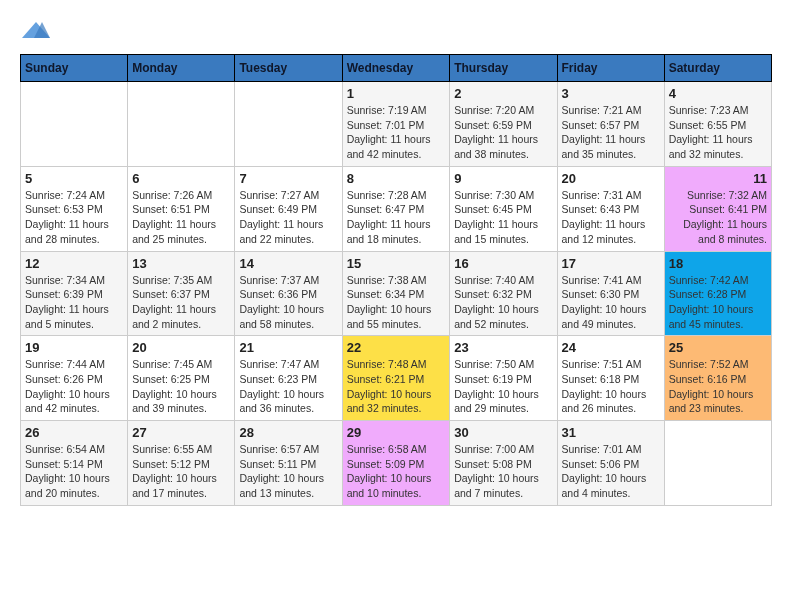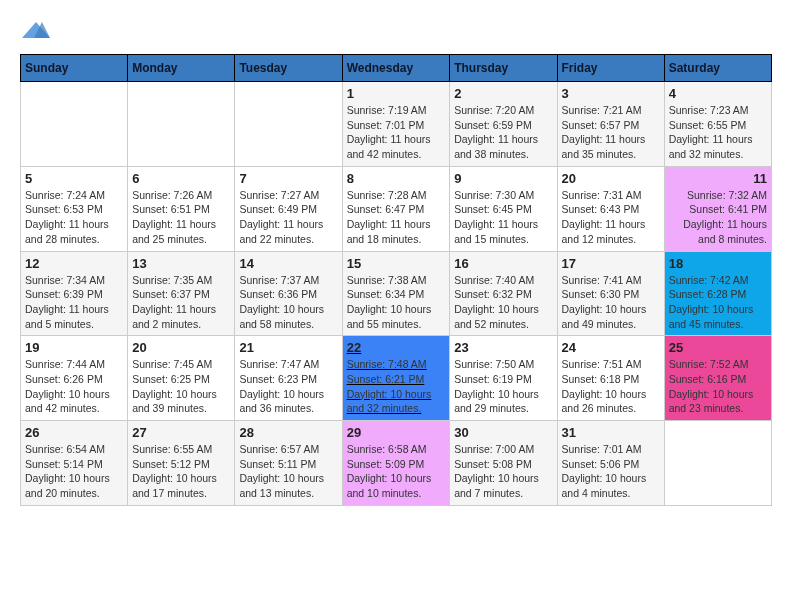--- a/index.html
+++ b/index.html
@@ -212,33 +212,33 @@
           <div class="day-info">Sunrise: 7:44 AM<br>Sunset: 6:26 PM<br>Daylight: 10 hours and 42 minutes.</div>
         </td>
         <td style="background-color: rgb(255, 255, 255);">
           <div class="day-num">20</div>
           <div class="day-info">Sunrise: 7:45 AM<br>Sunset: 6:25 PM<br>Daylight: 10 hours and 39 minutes.</div>
         </td>
         <td style="background-color: rgb(255, 255, 255);">
           <div class="day-num">21</div>
           <div class="day-info">Sunrise: 7:47 AM<br>Sunset: 6:23 PM<br>Daylight: 10 hours and 36 minutes.</div>
         </td>
-        <td style="background-color: #3b82f6; text-decoration: underline;">
+        <td style="background-color: #fde047;">
           <div class="day-num">22</div>
           <div class="day-info">Sunrise: 7:48 AM<br>Sunset: 6:21 PM<br>Daylight: 10 hours and 32 minutes.</div>
         </td>
         <td style="background-color: rgb(255, 255, 255);">
           <div class="day-num">23</div>
           <div class="day-info">Sunrise: 7:50 AM<br>Sunset: 6:19 PM<br>Daylight: 10 hours and 29 minutes.</div>
         </td>
         <td style="background-color: rgb(255, 255, 255);">
           <div class="day-num">24</div>
           <div class="day-info">Sunrise: 7:51 AM<br>Sunset: 6:18 PM<br>Daylight: 10 hours and 26 minutes.</div>
         </td>
-        <td style="background-color: #ec4899;">
+        <td style="background-color: #fdba74;">
           <div class="day-num">25</div>
           <div class="day-info">Sunrise: 7:52 AM<br>Sunset: 6:16 PM<br>Daylight: 10 hours and 23 minutes.</div>
         </td>
       </tr>
       <tr>
         <td style="background-color: rgb(245, 245, 245);">
           <div class="day-num">26</div>
           <div class="day-info">Sunrise: 6:54 AM<br>Sunset: 5:14 PM<br>Daylight: 10 hours and 20 minutes.</div>
         </td>
         <td style="background-color: rgb(245, 245, 245);">

